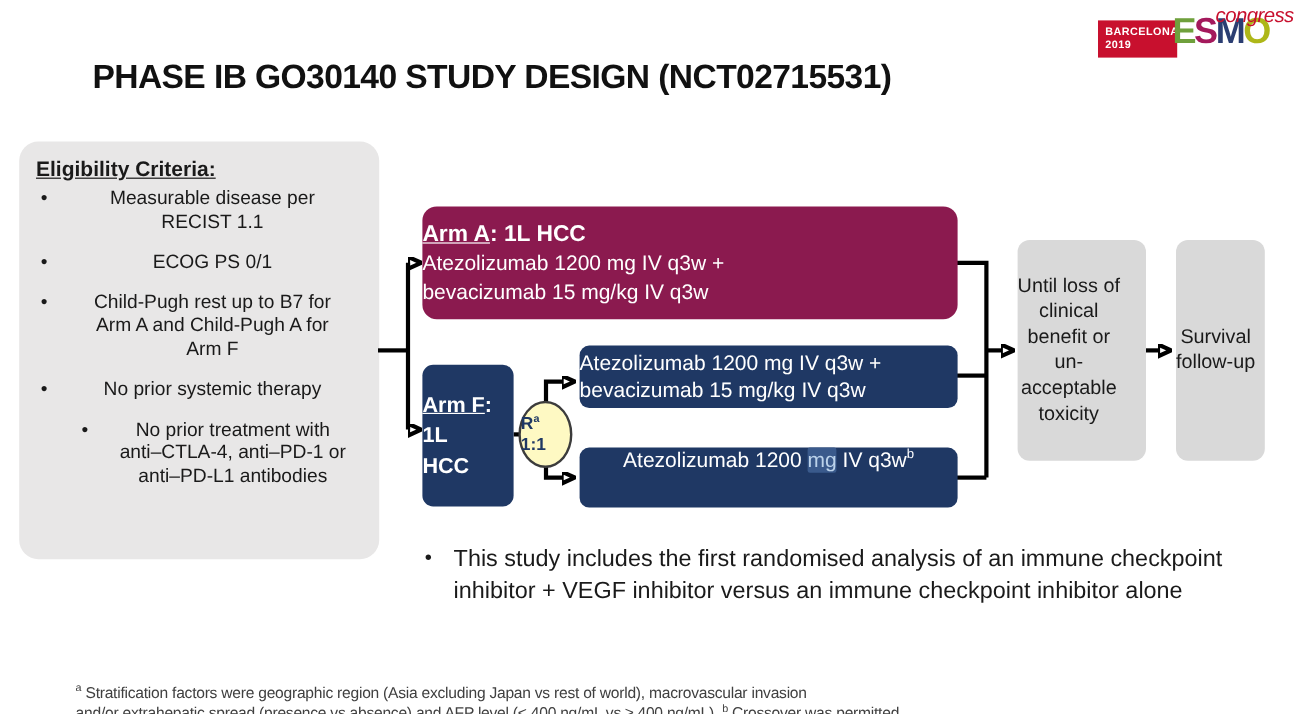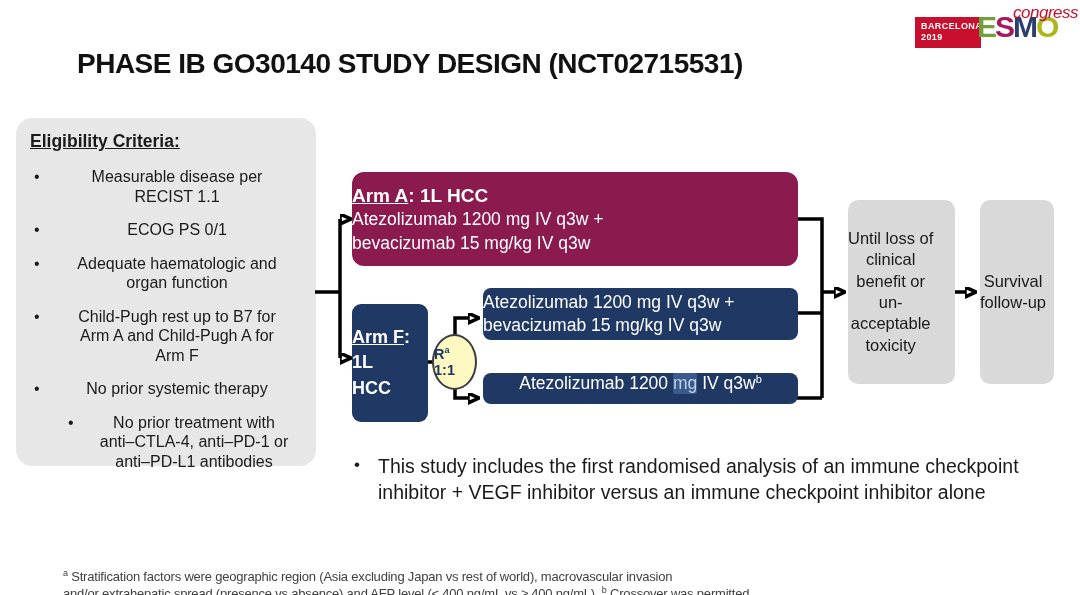--- a/index.html
+++ b/index.html
@@ -15,21 +15,21 @@
   .esmo-e{color:var(--esmo-e);} .esmo-s{color:var(--esmo-s);}
   .esmo-m{color:var(--esmo-m);} .esmo-o{color:var(--esmo-o);}
   .logo-congress{position:absolute;right:0;top:-2px;color:var(--logo-red);
     font-style:italic;font-weight:normal;font-size:17px;letter-spacing:-.5px;}
   
   .title{position:absolute;left:77px;top:48px;font-size:28px;font-weight:bold;color:#111;
     letter-spacing:-.5px;white-space:nowrap;text-align:center;}
   
   .elig{position:absolute;left:16px;top:118px;width:300px;height:348px;background:var(--panel-gray);
     border-radius:16px;padding:13px 14px;box-sizing:border-box;}
-  .elig-heading{font-size:17.5px;font-weight:bold;text-decoration:underline;margin-bottom:15px;}
+  .elig-heading{font-size:17.5px;font-weight:bold;text-decoration:underline;margin-bottom:4px;}
   .elig ul{list-style:none;margin:0;padding:0;}
   .elig li{position:relative;padding-left:22px;margin-bottom:14px;font-size:16px;line-height:1.22;text-align:center;}
   .elig li::before{content:"\2022";position:absolute;left:4px;top:0;}
   .elig li.indent{margin-left:34px;}
   .pre{white-space:pre-line;}
   
   .connectors{position:absolute;left:0;top:0;z-index:0;}
   .connectors path{stroke:#000;stroke-width:3.5;fill:none;}
   .dbox{position:absolute;z-index:1;display:flex;flex-direction:column;align-items:flex-start;
     justify-content:center;text-align:center;box-sizing:border-box;}
@@ -37,21 +37,21 @@
     border-radius:12px;color:#fff;font-size:17.5px;line-height:1.35;}
   .arm-a .hd{font-size:19px;font-weight:bold;}
   .u{text-decoration:underline;}
   .arm-f{left:352px;top:304px;width:76px;height:118px;background:var(--navy);
     border-radius:9px;color:#fff;font-size:18px;font-weight:bold;line-height:1.4;}
   .rand{left:432px;top:334px;width:45px;height:56px;background:#fef9c3;border:2.5px solid #3c3c3c;
     border-radius:50%;color:var(--navy);font-weight:bold;font-size:14.5px;line-height:1.15;z-index:2;}
   .rand sup{font-size:9px;vertical-align:super;}
   .combo{left:483px;top:288px;width:315px;height:52px;background:var(--navy);
     border-radius:8px;color:#fff;font-size:17.5px;line-height:1.3;}
-  .mono{left:483px;top:373px;width:315px;height:31px;background:var(--navy);
+  .mono{left:483px;top:373px;width:315px;height:50px;background:var(--navy);
     border-radius:8px;color:#fff;font-size:17.5px;flex-direction:row;}
   .mono .hl{background:var(--mg-highlight-bg);color:var(--mg-highlight-text);border-radius:2px;}
   .mono sup{font-size:11px;vertical-align:super;}
   .graybox{background:var(--box-gray);border-radius:10px;color:#1a1a1a;font-size:16.5px;line-height:1.3;}
   .until{left:848px;top:200px;width:107px;height:184px;}
   .survival{left:980px;top:200px;width:74px;height:184px;}
   
   .keypoint{position:absolute;left:352px;top:453px;width:690px;font-size:19.5px;line-height:1.34;color:#1a1a1a;}
   .keypoint .kp-text{display:block;padding-left:26px;width:665px;box-sizing:content-box;}
   .keypoint::before{content:"\2022";position:absolute;left:2px;top:1px;font-size:17px;}
@@ -75,22 +75,20 @@
   </div>
 
   <h1 class="title" style="margin:0;">PHASE IB GO30140 STUDY DESIGN (NCT02715531)</h1>
 
   <div class="elig">
     <div class="elig-heading">Eligibility Criteria:</div>
     <ul>
       <li><span class="pre">Measurable disease per
 RECIST 1.1</span></li>
       <li><span class="pre">ECOG PS 0/1</span></li>
-      <li><span class="pre">Adequate haematologic and
-organ function</span></li>
       <li><span class="pre">Child-Pugh rest up to B7 for
 Arm A and Child-Pugh A for
 Arm F</span></li>
       <li><span class="pre">No prior systemic therapy</span></li>
       <li class="indent"><span class="pre">No prior treatment with
 anti–CTLA-4, anti–PD-1 or
 anti–PD-L1 antibodies</span></li>
     </ul>
   </div>
 

